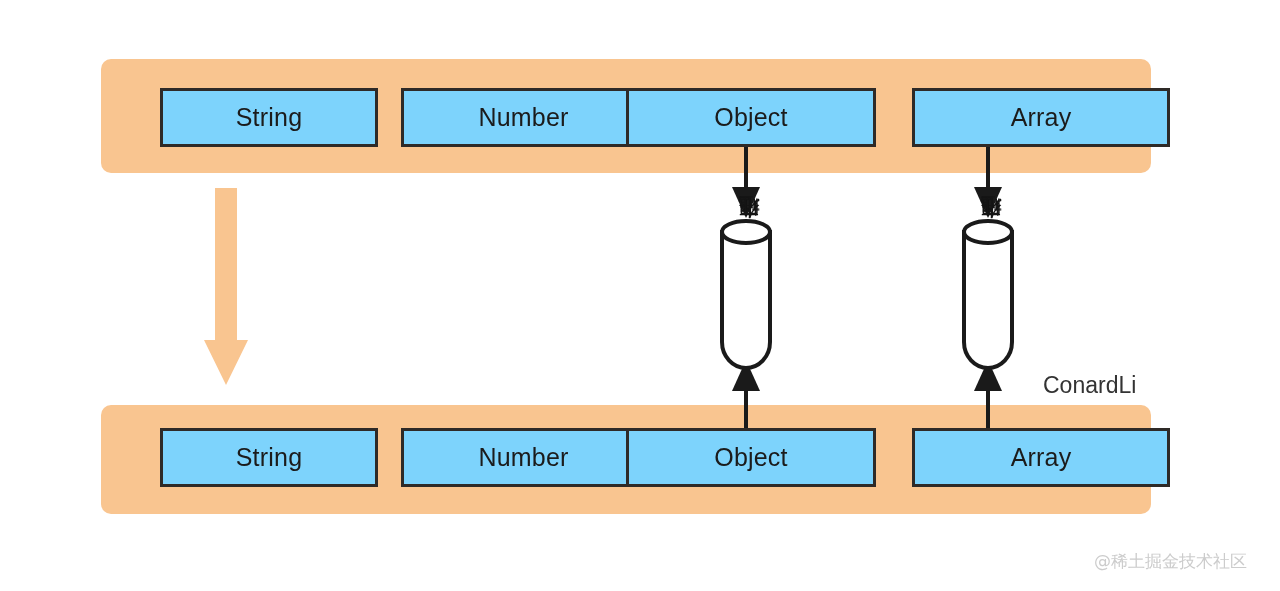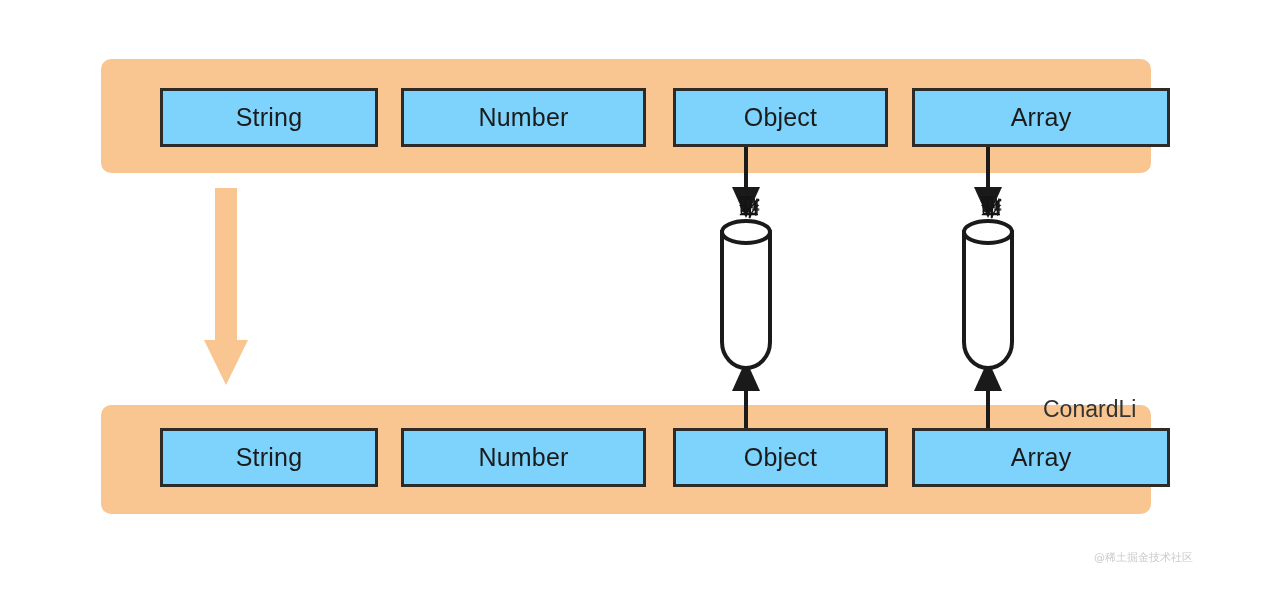--- a/index.html
+++ b/index.html
@@ -40,21 +40,21 @@
     justify-content: center;
     font-size: 25px;
     color: #1b1b1b;
     letter-spacing: .2px;
     z-index: 4;
   }
   .row-top    { top: 88px;  height: 59px; }
   .row-bottom { top: 428px; height: 59px; }
   .col-string { left: 160px; width: 218px; }
   .col-number { left: 401px; width: 245px; }
-  .col-object { left: 673px; width: 215px; text-align: center; }
+  .col-object { left: 626px; width: 250px; text-align: center; }
   .col-array  { left: 879px; width: 258px; margin-left: 33px; }
 
   
   .connector {
     position: absolute;
     z-index: 2;
   }
 
   
   .cylinder {
@@ -97,27 +97,26 @@
 
   
   #author-mark {
     position: absolute;
     left: 1043px;
     top: 372px;
     font-size: 23px;
     color: #333333;
     white-space: nowrap;
     z-index: 5;
-    margin-top: 24px;
   }
   #site-mark {
     position: absolute;
     left: 1094px;
     top: 550px;
-    font-size: 11px;
+    font-size: 17px;
     color: #cccccc;
     white-space: nowrap;
     z-index: 5;
     font-family: "DejaVu Sans", "Liberation Sans", sans-serif;
   }
 </style>
 </head>
 <body>
 
 <div id="canvas">

